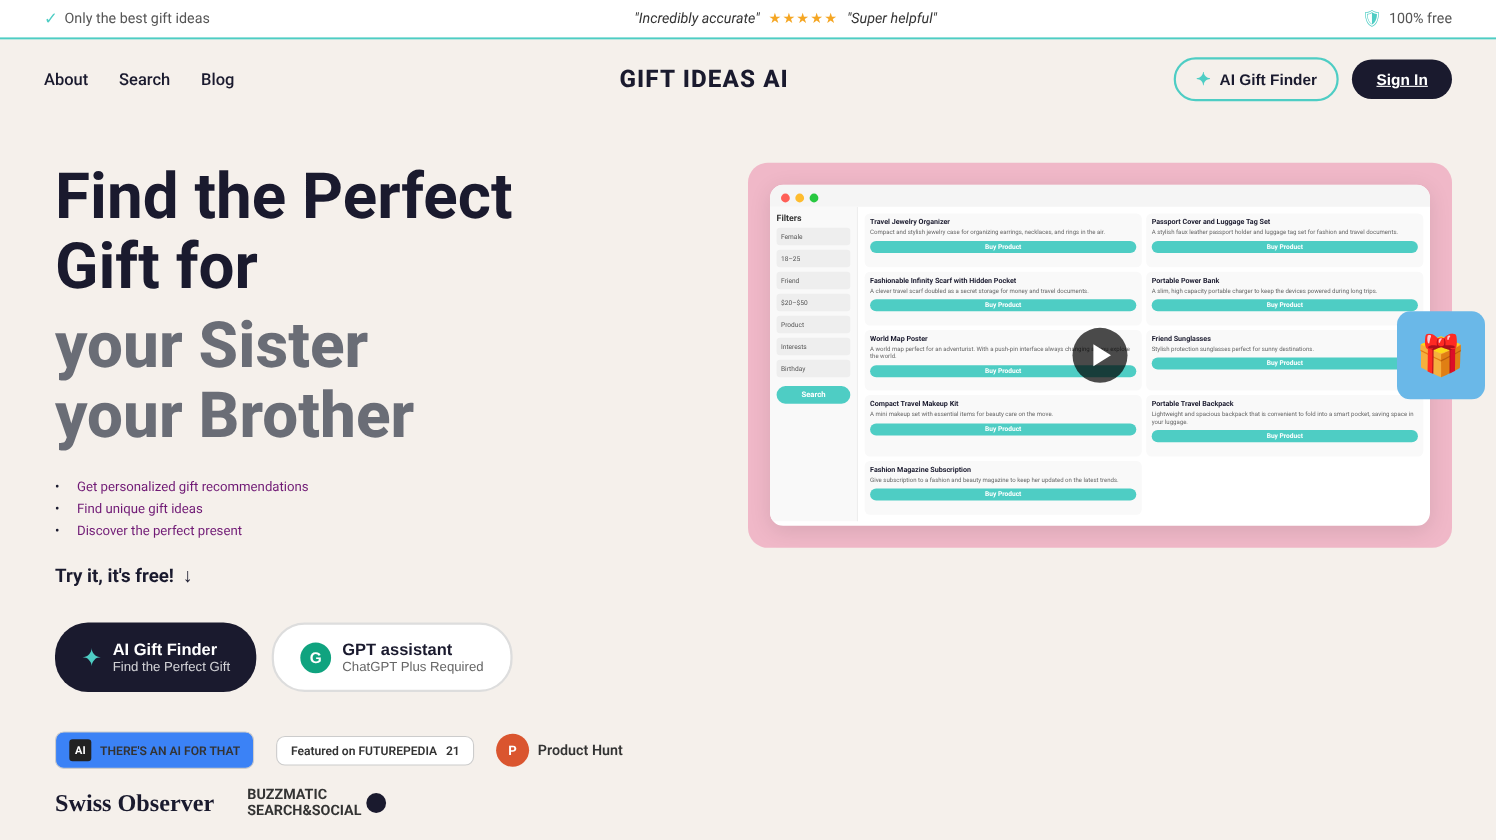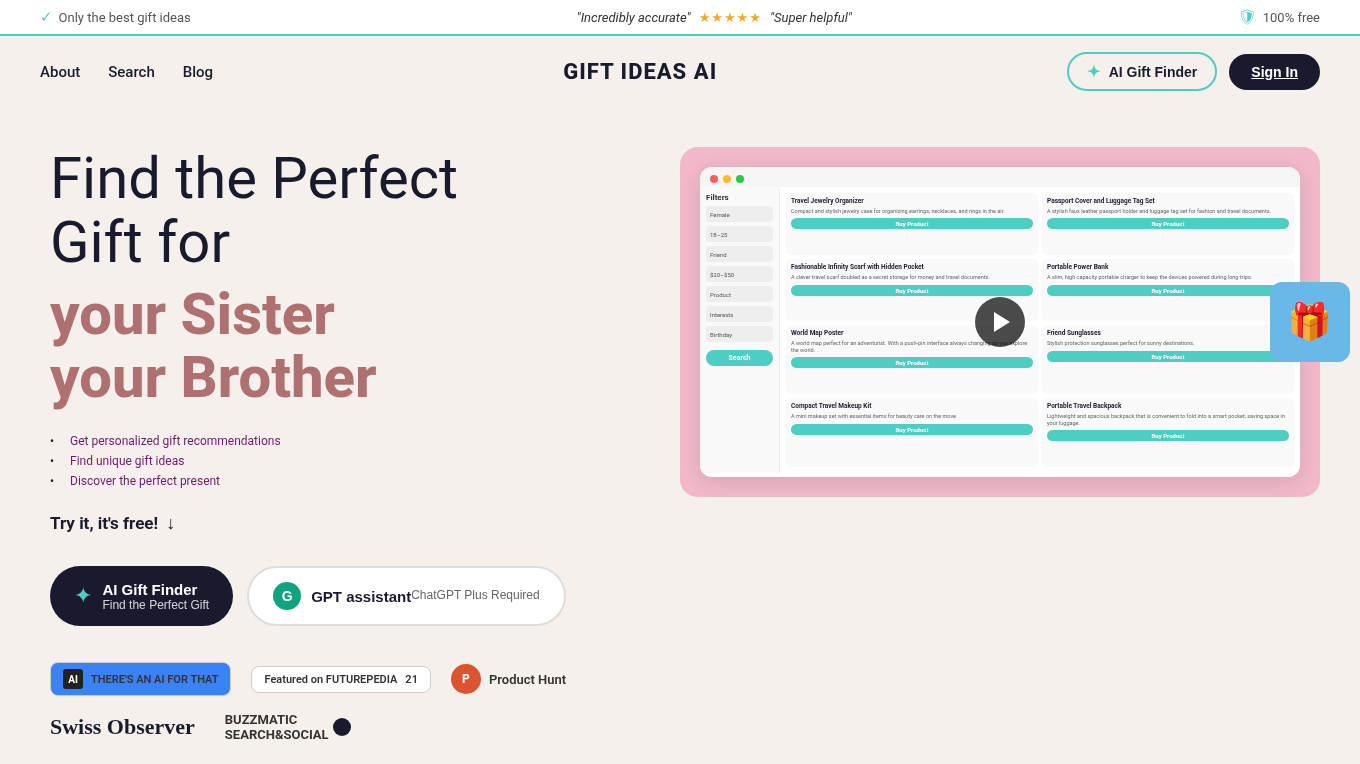--- a/index.html
+++ b/index.html
@@ -86,30 +86,30 @@
       gap: 30px;
     }
 
     .hero-left {
       flex: 0 0 540px;
       max-width: 540px;
     }
 
     .hero-title {
       font-size: 58px;
-      font-weight: 400;
+      font-weight: 700;
       color: #1a1a2e;
       line-height: 1.1;
       margin-bottom: 8px;
     }
     .hero-subtitle-animated {
       font-size: 58px;
       font-weight: 800;
       line-height: 1.1;
-      color: #7f1d1d;
+      color: #0f172a;
       opacity: 0.6;
       margin-bottom: 24px;
     }
 
     .hero-bullets {
       list-style: none;
       margin-bottom: 24px;
     }
     .hero-bullets li {
       font-size: 12px;
@@ -163,21 +163,21 @@
       align-items: center;
       gap: 10px;
       background: white;
       color: #1a1a2e;
       border: 2px solid #ddd;
       border-radius: 30px;
       padding: 14px 24px;
       cursor: pointer;
       font-size: 14px;
     }
-    .btn-gpt .btn-labels { display: flex; align-items: flex-start; }
+    .btn-gpt .btn-labels { display: flex; flex-direction: column; align-items: flex-start; }
     .btn-gpt .btn-title { font-weight: 700; font-size: 15px; }
     .btn-gpt .btn-sub { font-size: 12px; color: #666; }
     .btn-gpt .gpt-icon {
       width: 28px;
       height: 28px;
       border-radius: 50%;
       background: #10a37f;
       display: flex;
       align-items: center;
       justify-content: center;
@@ -587,20 +587,25 @@
             <div class="gift-card">
               <div class="gift-card-title">Compact Travel Makeup Kit</div>
               <div class="gift-card-desc">A mini makeup set with essential items for beauty care on the move.</div>
               <div class="buy-btn">Buy Product</div>
             </div>
             <div class="gift-card">
               <div class="gift-card-title">Portable Travel Backpack</div>
               <div class="gift-card-desc">Lightweight and spacious backpack that is convenient to fold into a smart pocket, saving space in your luggage.</div>
               <div class="buy-btn">Buy Product</div>
             </div>
+            <div class="gift-card">
+              <div class="gift-card-title">Fashion Magazine Subscription</div>
+              <div class="gift-card-desc">Give subscription to a fashion and beauty magazine to keep her updated on the latest trends.</div>
+              <div class="buy-btn">Buy Product</div>
+            </div>
           </div>
         </div>
 
         <div class="play-overlay"></div>
       </div>
 
       <div class="gift-float">🎁</div>
     </div>
   </div>
 </div>

